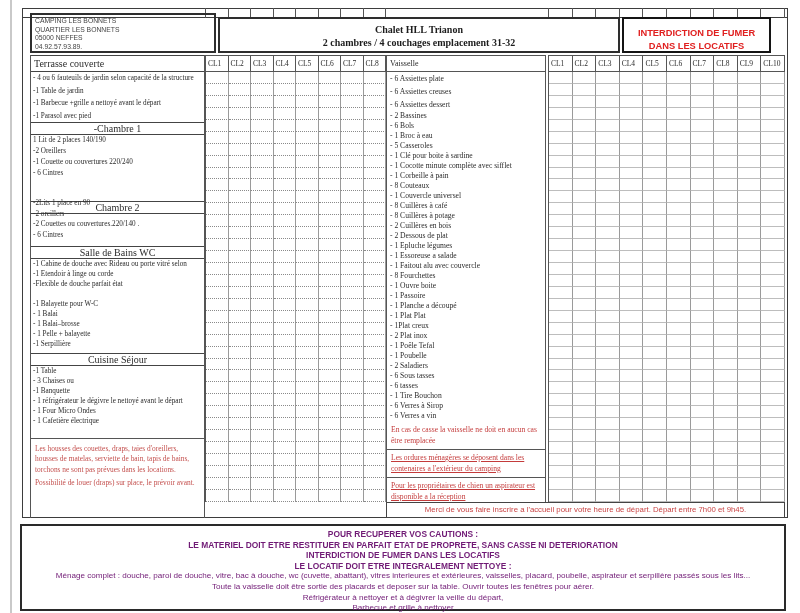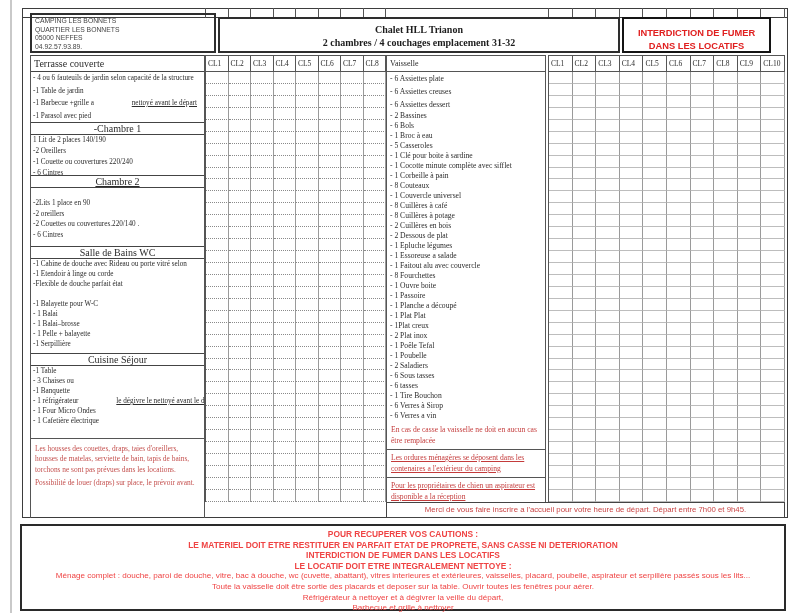--- a/index.html
+++ b/index.html
@@ -28,21 +28,21 @@
            font-size:9.3px;line-height:13px;padding-top:8px;color:#e02020;}
 
   
   .leftcol{position:absolute;left:30px;top:55px;width:175px;height:463px;
            border-left:1px solid #555;border-right:1px solid #555;}
   .sechead{position:absolute;left:0;right:0;border-top:1px solid #444;border-bottom:1px solid #444;
            text-align:center;font-size:10px;line-height:12px;height:13px;background:#fff;}
   .sechead.first{height:17px;line-height:15px;text-align:left;padding-left:3px;}
   .items{position:absolute;left:0;right:0;padding-left:2px;font-size:7.2px;}
   .li{white-space:nowrap;overflow:hidden;}
-  .ul{text-decoration:underline;margin-left:36px;}
+  .ul{}
   .it-terrasse .li{height:12.5px;line-height:12.5px;}
   .it-ch1 .li{height:11px;line-height:11px;}
   .it-ch2 .li{height:10.5px;line-height:10.5px;}
   .it-salle .li{height:10px;line-height:10px;}
   .it-cuisine .li{height:10px;line-height:10px;}
   .linen-note{position:absolute;left:0;right:0;top:383px;height:80px;border-top:1px solid #555;
               color:#c4504e;font-size:7.4px;line-height:10.4px;padding:5px 4px 0 4px;}
   .linen-note p{margin:0;}
   .linen-note p + p{margin-top:3px;}
 
@@ -71,21 +71,21 @@
   .vnote1{top:367px;height:28px;border-bottom:1px solid #555;}
   .vnote2{top:395px;height:28px;border-bottom:1px solid #555;text-decoration:underline;}
   .vnote3{top:423px;height:24px;text-decoration:underline;}
 
   
   .departure{position:absolute;left:386px;top:502px;width:399px;height:16px;border:1px solid #444;
              text-align:center;font-family:"Liberation Sans",sans-serif;font-size:7.8px;line-height:13px;color:#c94444;}
 
   
   .cautions{position:absolute;left:20px;top:524px;width:766px;height:87px;border:2px solid #2a2a2a;
-            text-align:center;font-family:"Liberation Sans",sans-serif;color:#ef4444;padding-top:3px;}
+            text-align:center;font-family:"Liberation Sans",sans-serif;color:#701a75;padding-top:3px;}
   .cbold .cline{font-weight:bold;font-size:8.4px;line-height:10.6px;white-space:nowrap;overflow:hidden;}
   .cnorm .cline{font-size:8.1px;line-height:10.6px;white-space:nowrap;overflow:hidden;}
 </style>
 </head>
 <body>
 
 <div class="page">
 
   <div class="scan-edge"></div>
   <div class="outer"></div>
@@ -145,21 +145,21 @@
 
     <div class="sechead" style="top:67px;">-Chambre 1</div>
     <div class="items it-ch1" style="top:80px;">
 
     <div class="li"><span>1 Lit de 2 places  140/190</span><span class="ul"></span></div>
         <div class="li"><span>-2 Oreillers</span><span class="ul"></span></div>
         <div class="li"><span>-1 Couette ou couvertures 220/240</span><span class="ul"></span></div>
         <div class="li"><span>- 6 Cintres</span><span class="ul"></span></div>
       </div>
 
-    <div class="sechead" style="top:120px;text-decoration:underline;">Chambre  2</div>
+    <div class="sechead" style="top:146px;">Chambre  2</div>
     <div class="items it-ch2" style="top:143px;">
 
     <div class="li"><span>-2Lits  1 place en 90</span><span class="ul"></span></div>
         <div class="li"><span>-2 oreillers</span><span class="ul"></span></div>
         <div class="li"><span>-2 Couettes ou couvertures.220/140  .</span><span class="ul"></span></div>
         <div class="li"><span>- 6 Cintres</span><span class="ul"></span></div>
       </div>
 
     <div class="sechead" style="top:191px;">Salle de Bains WC</div>
     <div class="items it-salle" style="top:204px;">

